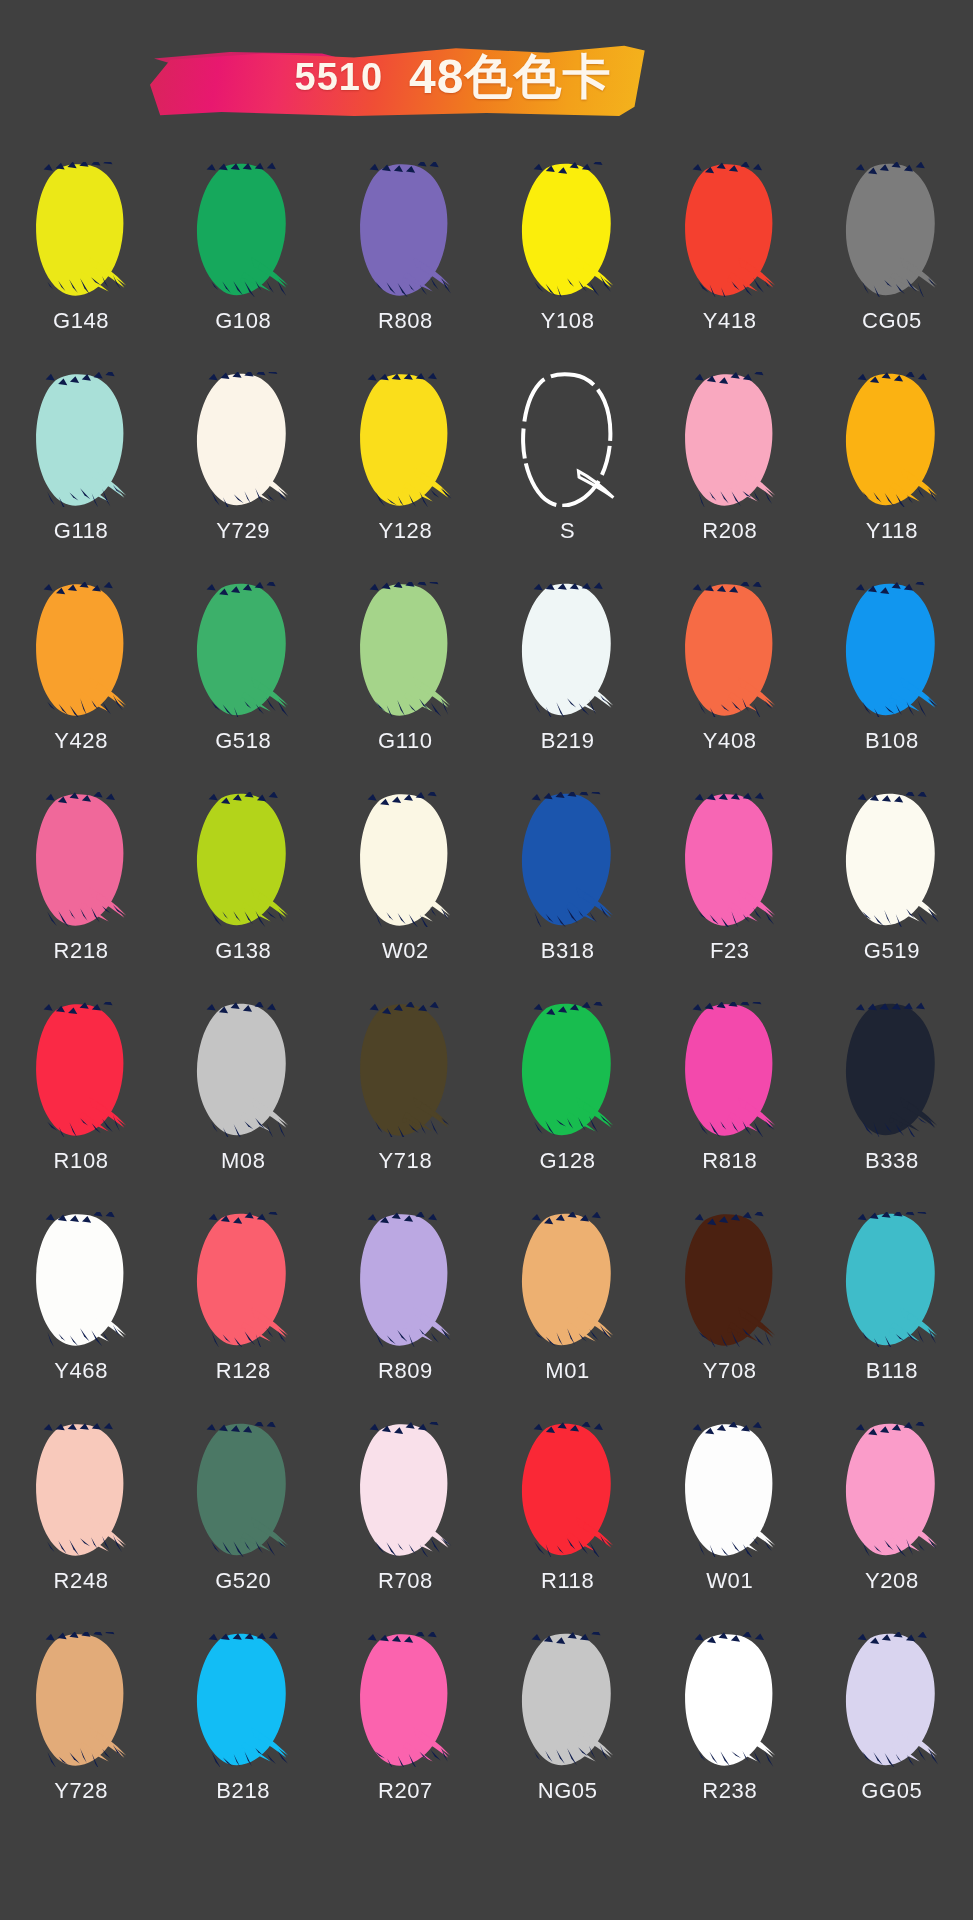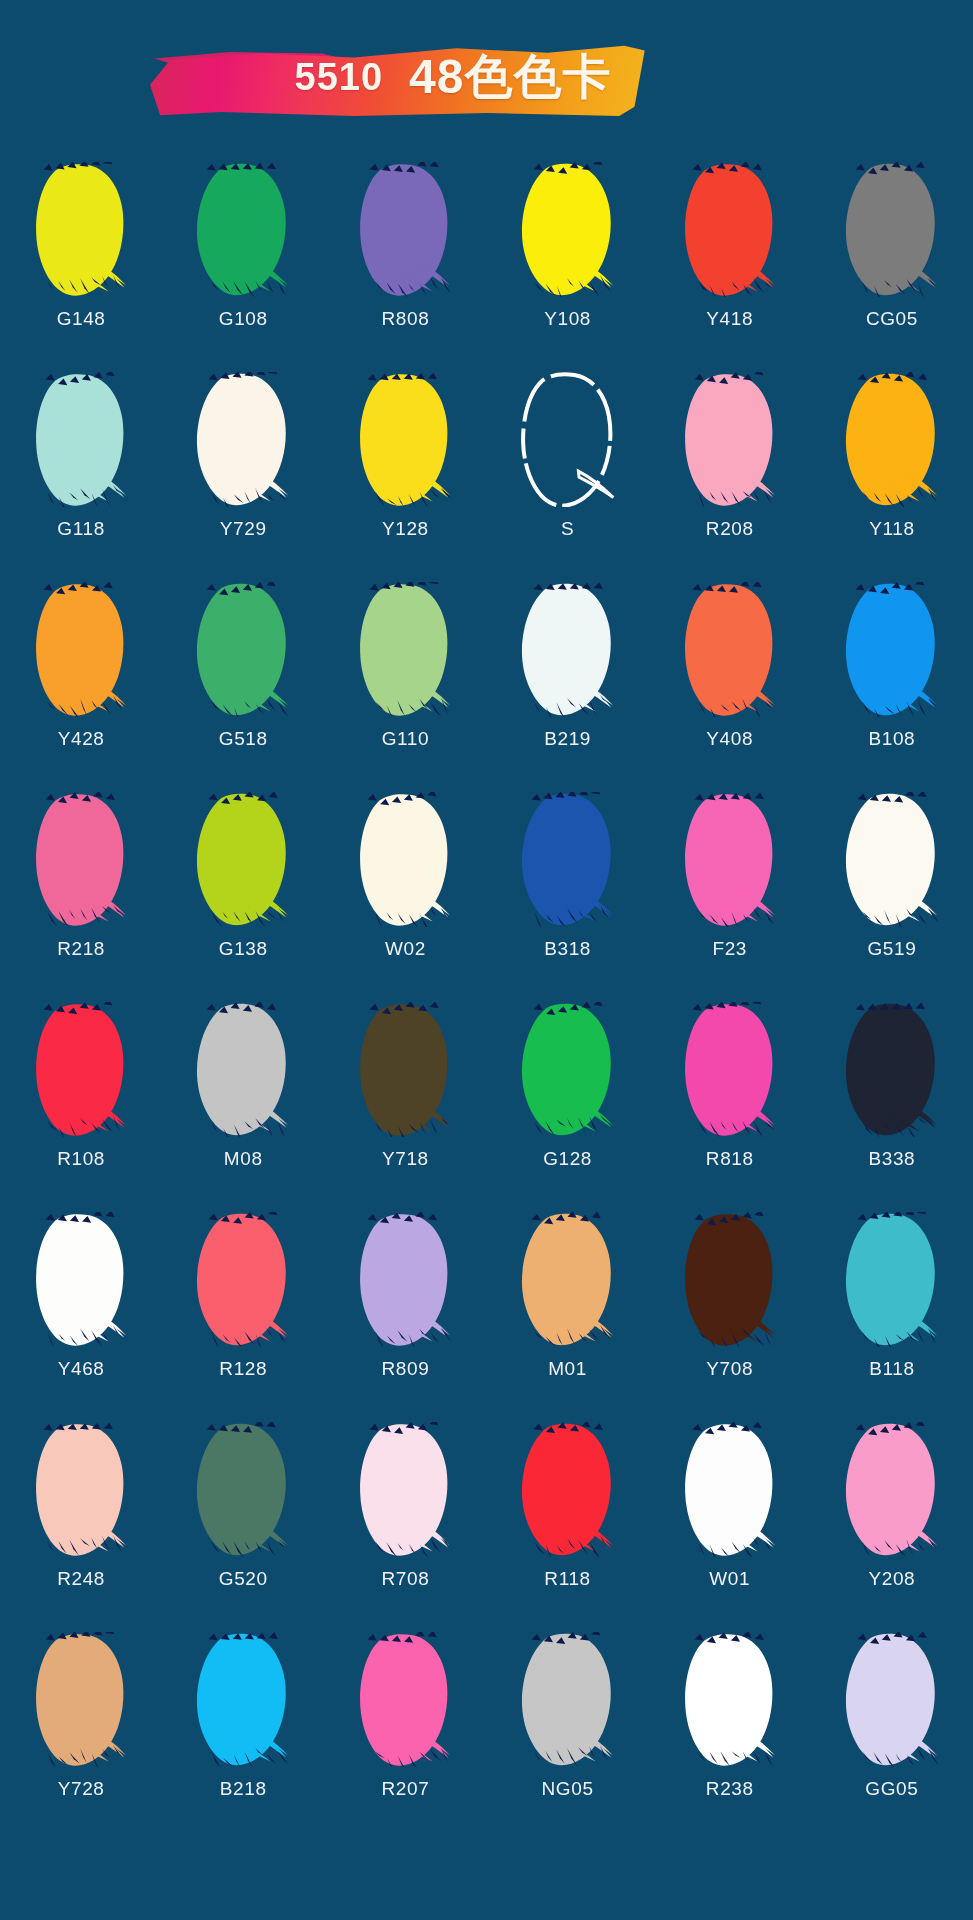--- a/index.html
+++ b/index.html
@@ -5,21 +5,21 @@
   * { margin:0; padding:0; box-sizing:border-box; }
   html, body {
     width:973px; height:1920px;
     background:#0d1b4b;
     font-family:"Liberation Sans", sans-serif;
     overflow:hidden;
   }
   #page {
     position:relative;
     width:973px; height:1920px;
-    background:#0c4a6e;
+    background:#404040;
   }
 
   
   .banner-wrap {
     position:absolute;
     left:150px; top:38px;
     width:510px; height:78px;
   }
   .banner-shape {
     position:absolute;
@@ -81,21 +81,21 @@
     justify-content:flex-start;
   }
   .swatch {
     width:106px; height:135px;
     margin-top:12px;
     position:relative;
   }
   .label {
     margin-top:11px;
     color:#f2f3f8;
-    font-size:19px;
+    font-size:22px;
     font-weight:400;
     letter-spacing:.6px;
     font-family:"Liberation Sans", sans-serif;
   }
 </style>
 </head>
 <body>
 
 <div id="page">
 

